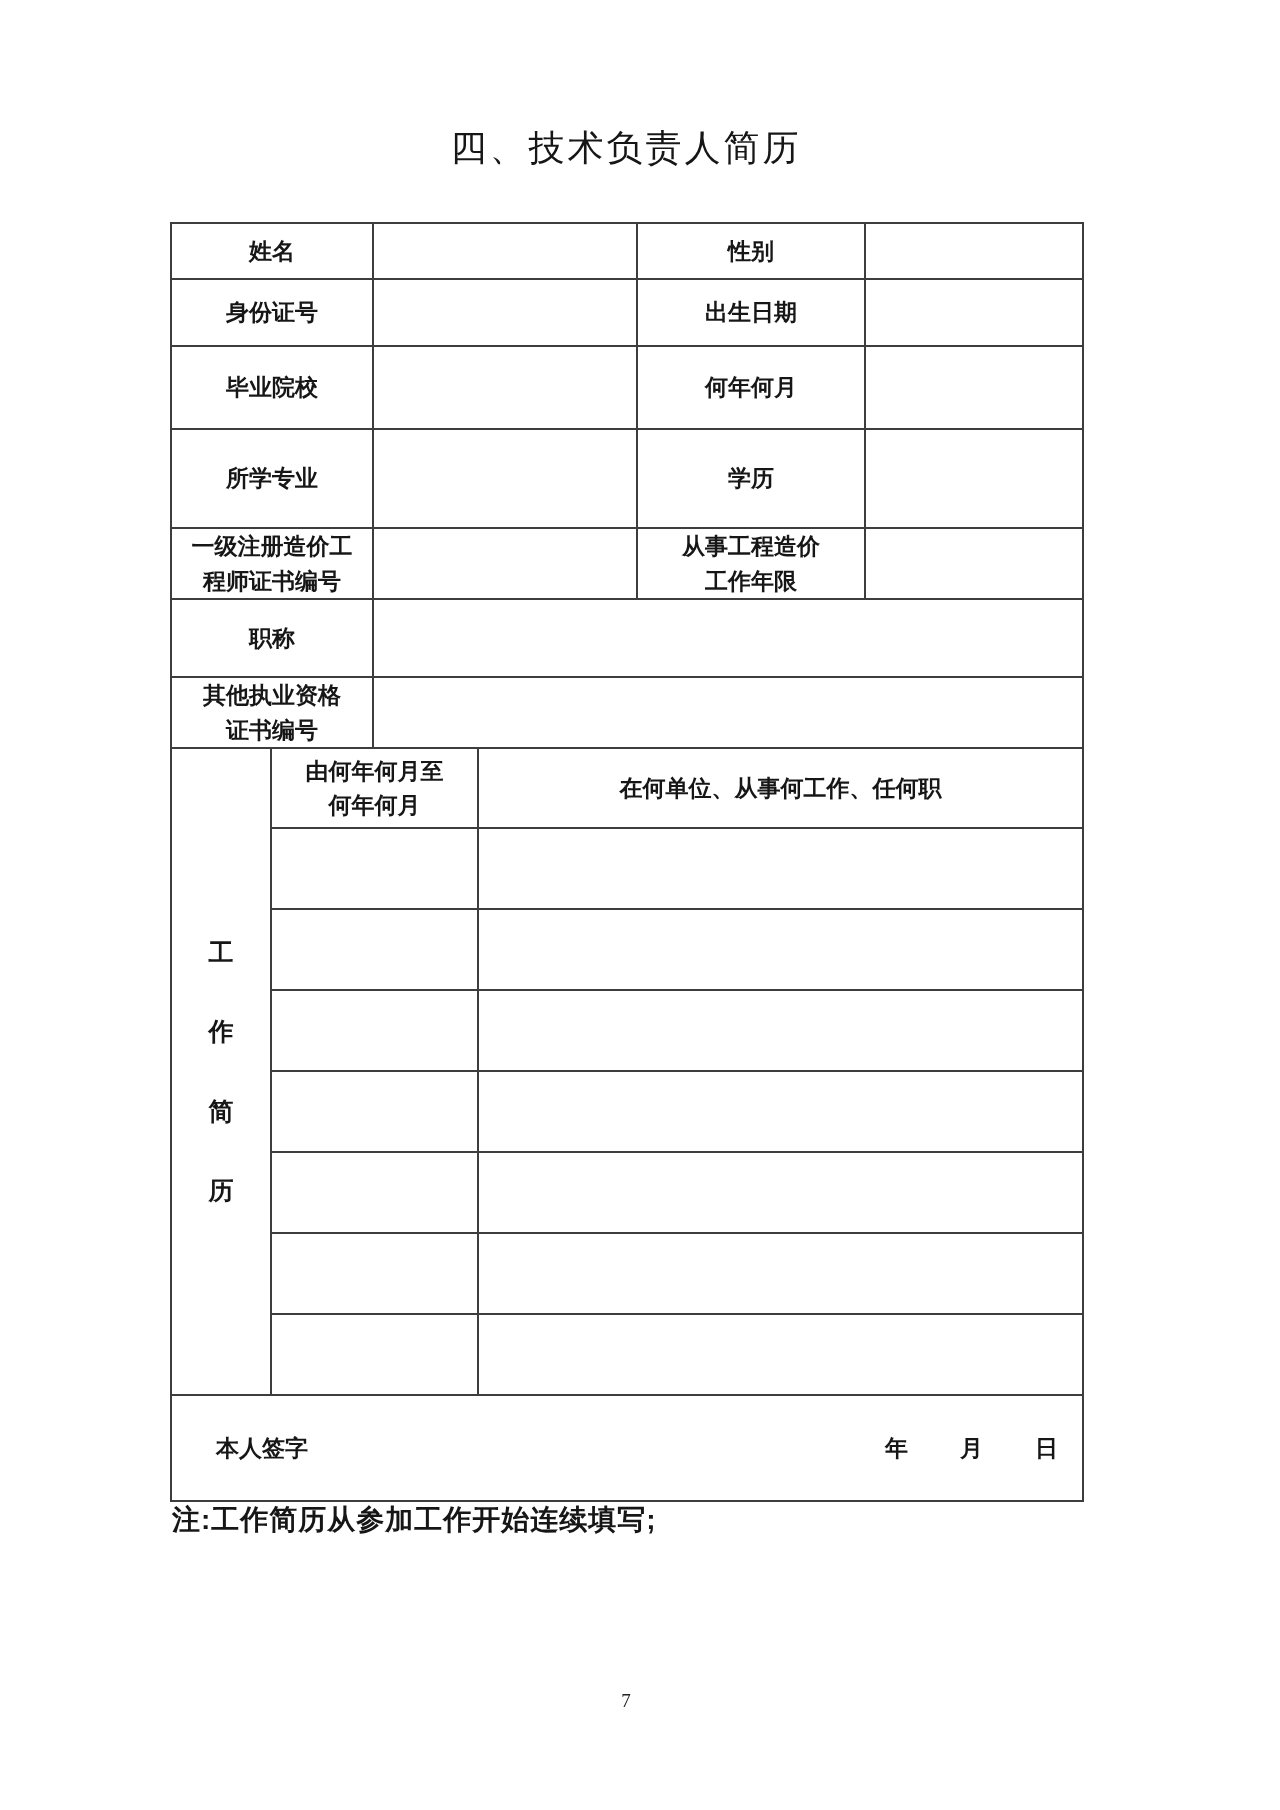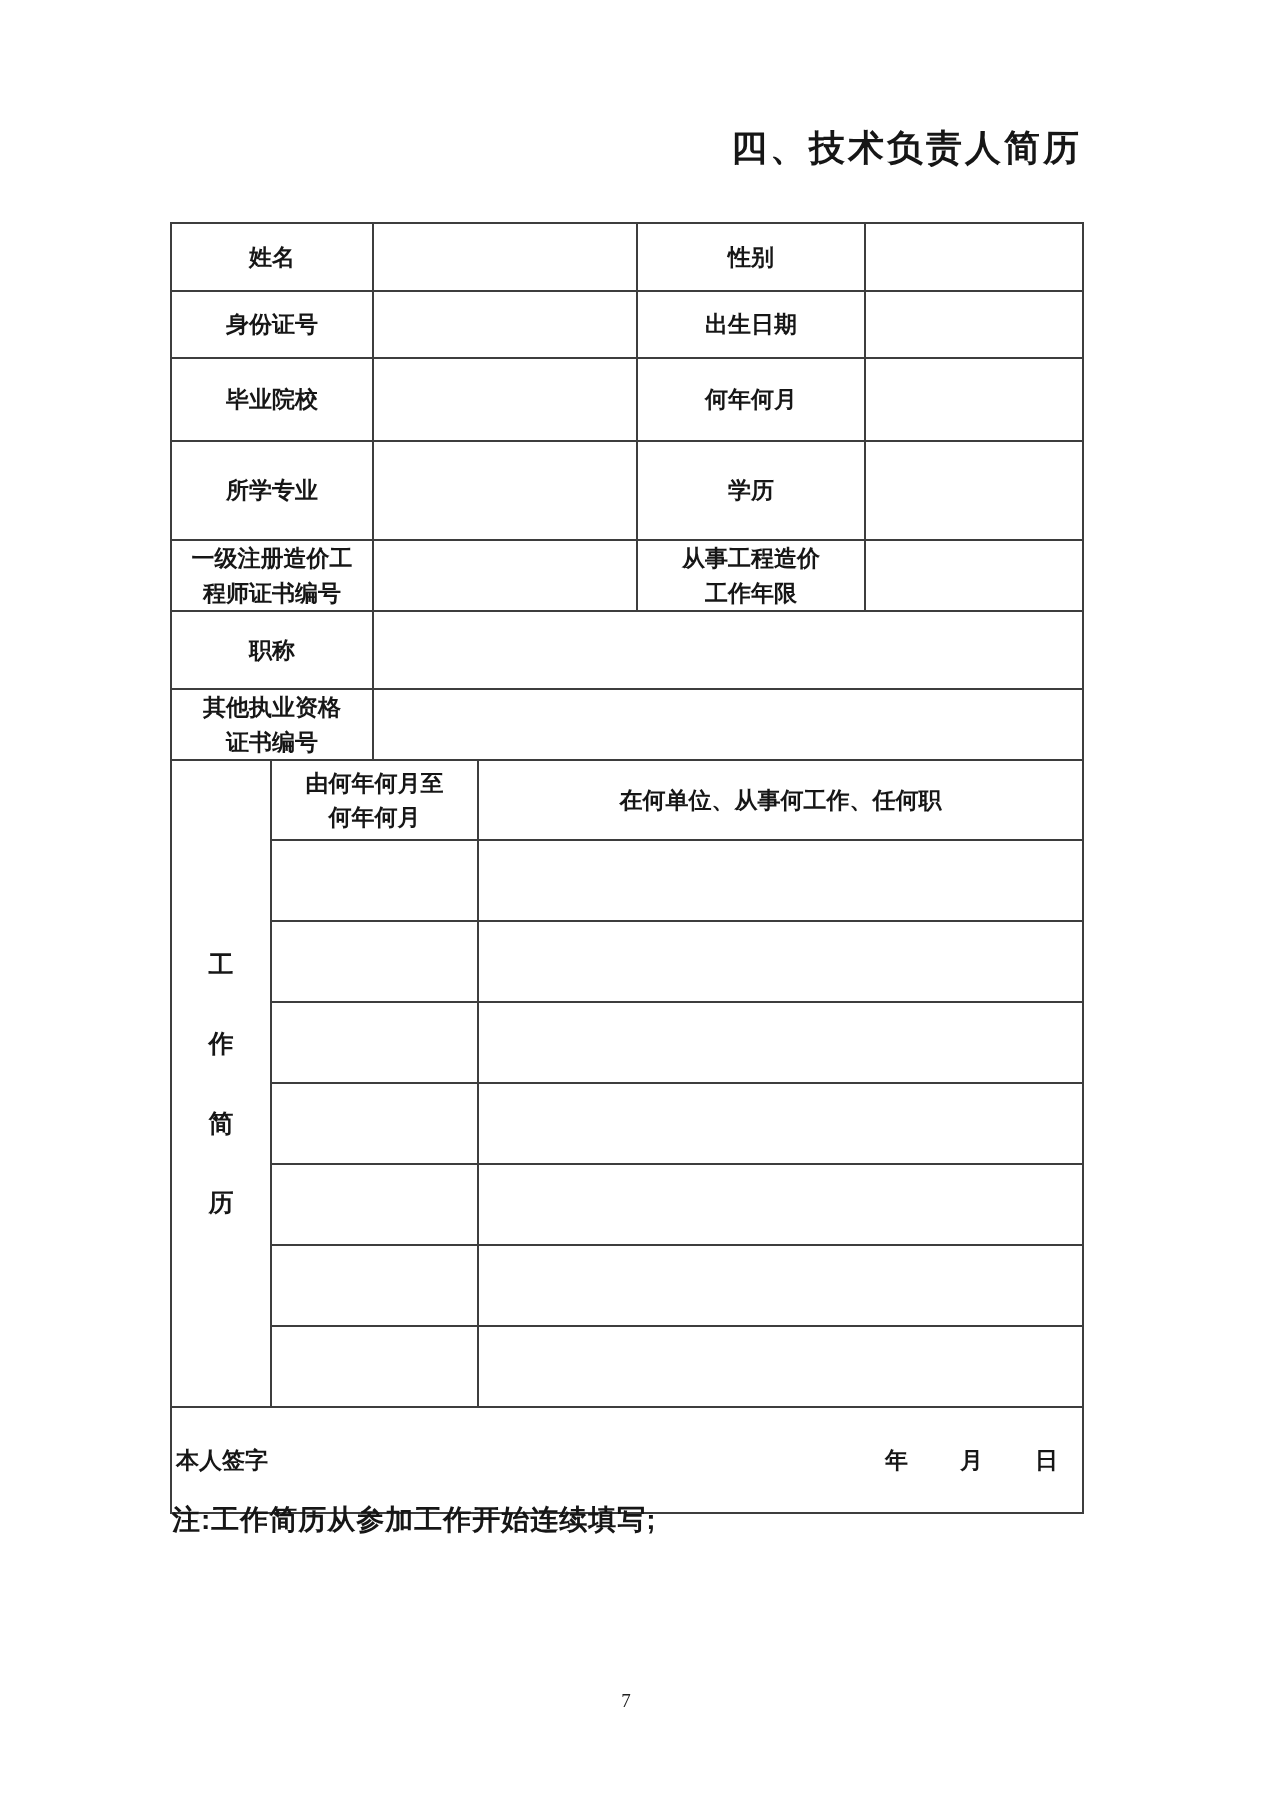--- a/index.html
+++ b/index.html
@@ -10,23 +10,23 @@
     position: relative;
     overflow: hidden;
     font-family: "Liberation Sans", sans-serif;
     color: #161616;
   }
   .doc-title {
     position: absolute;
     top: 124px;
     left: 170px;
     width: 912px;
-    text-align: right;
+    text-align: center;
     font-size: 36px;
-    font-weight: 700;
+    font-weight: 400;
     letter-spacing: 3px;
     white-space: nowrap;
   }
   table.form {
     position: absolute;
     top: 222px;
     left: 170px;
     width: 912px;
     border-collapse: collapse;
     table-layout: fixed;
@@ -47,20 +47,21 @@
     flex-direction: column;
     align-items: center;
     gap: 42px;
     font-size: 25px;
   }
   td.sig-cell { text-align: left; }
   .sig-flex {
     display: flex;
     align-items: center;
     padding: 0 24px 0 4px;
+    margin-left: 40px;
   }
   .sig-flex .dates {
     margin-left: auto;
     display: flex;
     gap: 52px;
   }
   .doc-note {
     position: absolute;
     top: 1501px;
     left: 172px;
@@ -88,21 +89,21 @@
 <table class="form">
   <colgroup>
     <col style="width:100px">
     <col style="width:102px">
     <col style="width:105px">
     <col style="width:159px">
     <col style="width:228px">
     <col style="width:218px">
   </colgroup>
   <tbody>
-    <tr style="height:68px">
+    <tr style="height:56px">
       <td colspan="2">姓名</td>
       <td colspan="2" class="val"></td>
       <td>性别</td>
       <td class="val"></td>
     </tr>
     <tr style="height:67px">
       <td colspan="2">身份证号</td>
       <td colspan="2" class="val"></td>
       <td>出生日期</td>
       <td class="val"></td>

